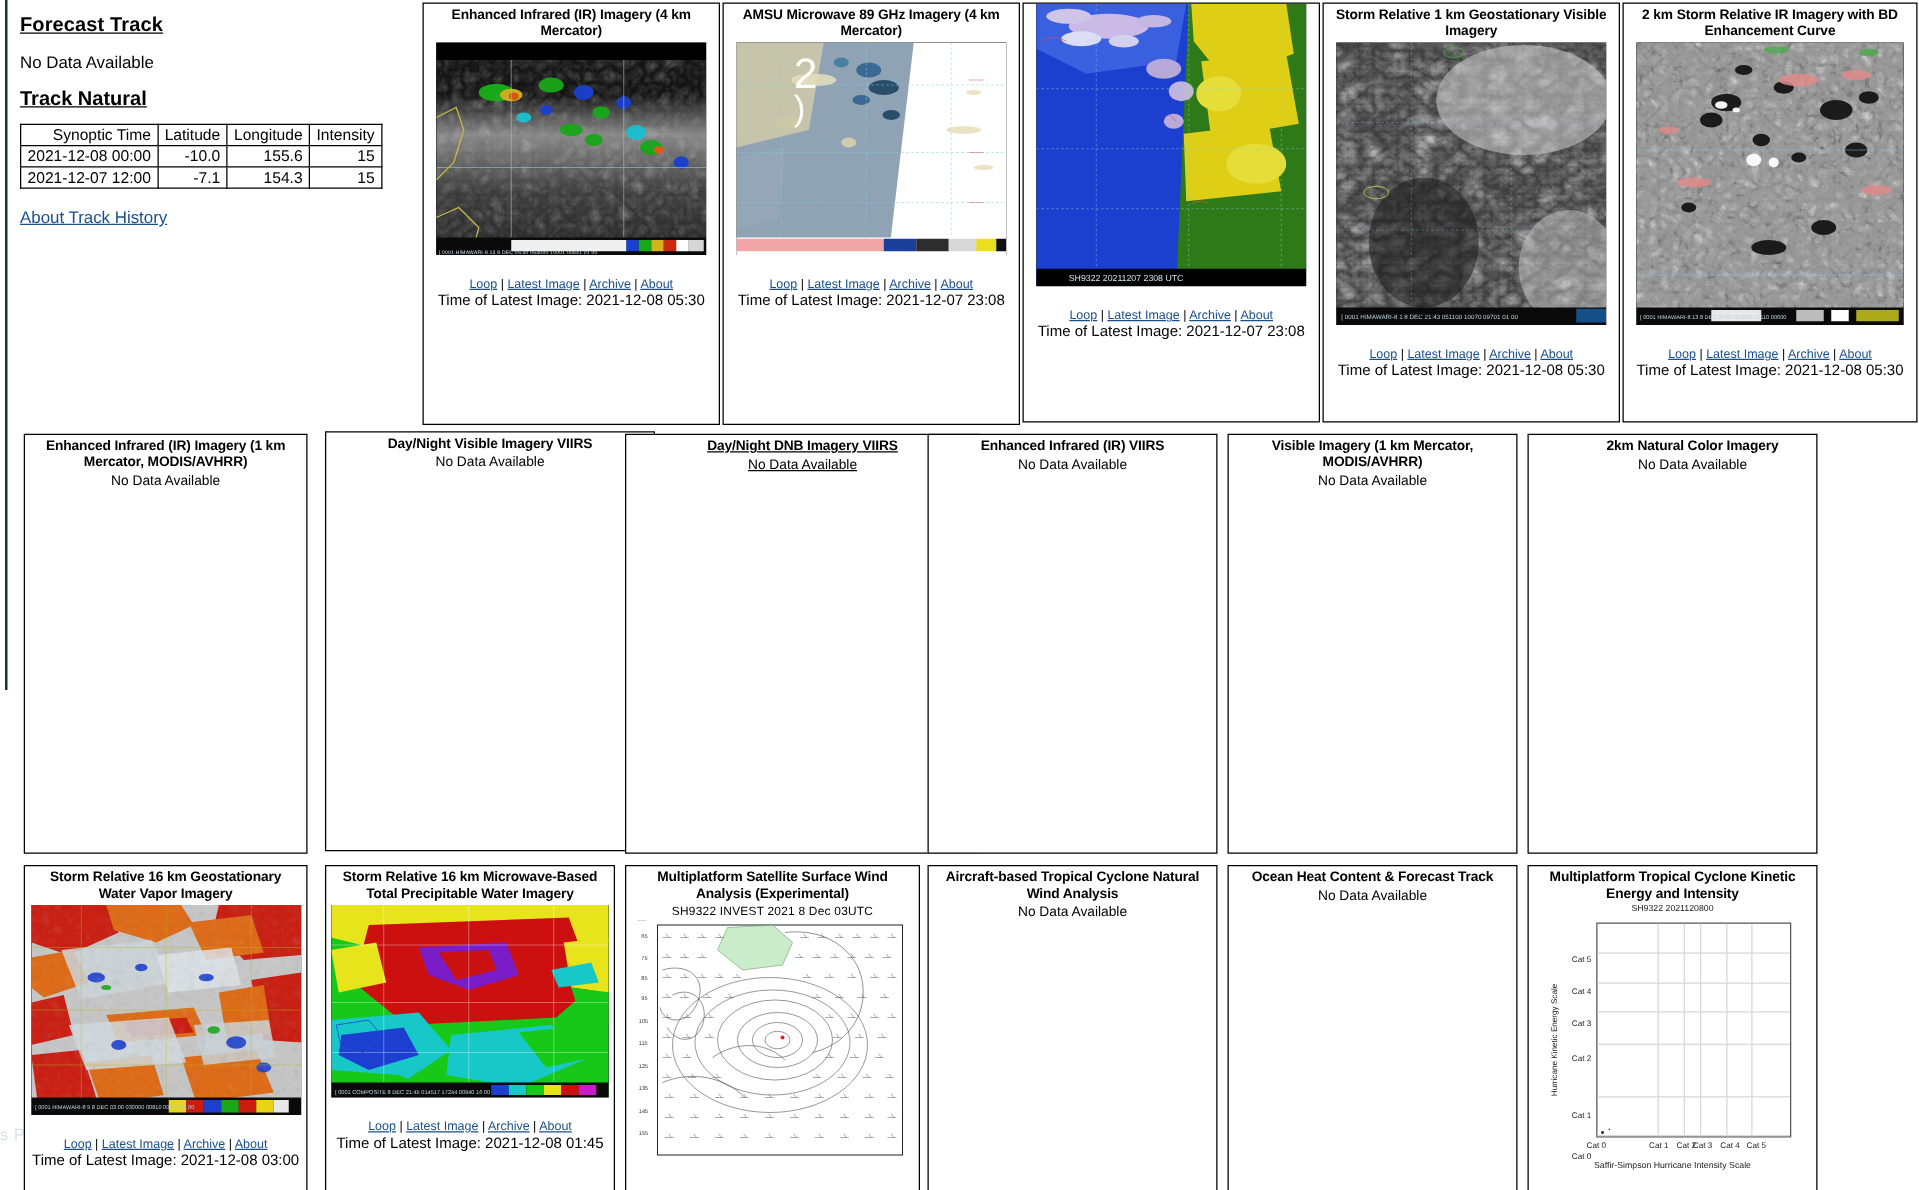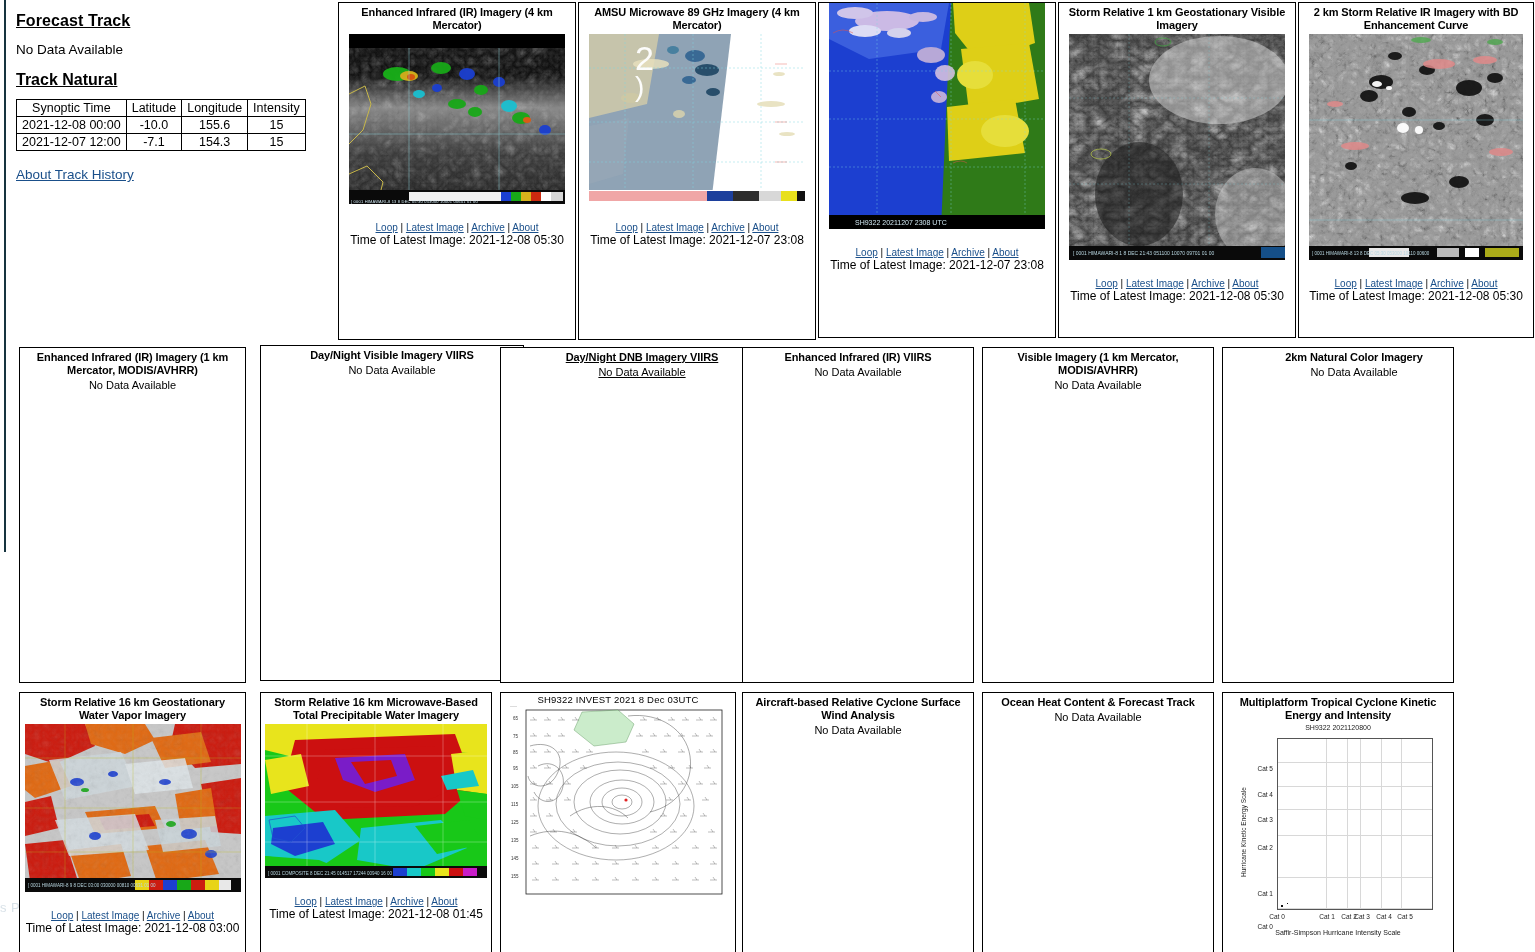--- a/index.html
+++ b/index.html
@@ -12,21 +12,21 @@
   
   .left-rule{position:absolute;left:4px;top:0;width:2px;height:552px;background:#16343f;}
   .watermark{position:absolute;left:0px;top:900px;font-size:13px;color:#d9e2e8;letter-spacing:.5px;white-space:nowrap;}
 
   
   .info{position:absolute;left:16px;top:12px;width:312px;}
   .info h2{font-size:16px;font-weight:bold;margin:0 0 12px 0;text-decoration:underline;letter-spacing:.1px;}
   .info .nodata{font-size:13.5px;margin:0 0 14px 0;}
   .info h3{font-size:16px;font-weight:bold;margin:0 0 10px 0;text-decoration:underline;}
   table.track{border-collapse:collapse;margin:0 0 14px 0;font-size:12.5px;}
-  table.track th,table.track td{border:1px solid #000;padding:1px 5px;text-align:center;font-weight:normal;white-space:nowrap;}
+  table.track th,table.track td{border:1px solid #000;padding:1px 5px;text-align:right;font-weight:normal;white-space:nowrap;}
   table.track th{font-weight:normal;}
   .about-link{font-size:13.5px;color:#1a4f8a;text-decoration:underline;cursor:pointer;display:inline-block;}
 
   
   .panel{position:absolute;border:1px solid #000;box-sizing:border-box;background:#fff;overflow:hidden;}
   .panel .ptitle{font-size:11px;font-weight:bold;text-align:center;line-height:1.18;margin:3px 4px 2px 4px;letter-spacing:-.1px;}
   .panel .pnodata{font-size:11px;text-align:center;margin-top:2px;}
   .panel .psub{font-size:9.5px;text-align:center;margin:1px 0 1px 0;letter-spacing:.2px;}
   .links{font-size:10px;text-align:center;margin-top:18px;white-space:nowrap;}
   .links a{color:#1a4f8a;text-decoration:underline;cursor:pointer;}
@@ -499,20 +499,21 @@
         <text x="3" y="151" font-size="4.5" fill="#b8d6e0" font-family="Liberation Sans">[ 0001 COMPOSITE    8 DEC 21:45 014517 17244 00940 16 00</text>
       </svg>
     </div>
     <div class="links">
       <a>Loop</a><span class="sep"> | </span><a>Latest Image</a><span class="sep"> | </span><a>Archive</a><span class="sep"> | </span><a>About</a>
     </div>
     <div class="timestamp">Time of Latest Image: 2021-12-08 01:45</div>
   </div>
 
   <div class="panel" style="left:500px;top:692px;width:236px;height:262px;">
+    <div class="ptitle">Multiplatform Satellite Surface Wind Analysis (Experimental)</div>
     <div class="psub">SH9322     INVEST     2021    8 Dec  03UTC</div>
     <div class="imgwrap" style="width:216px;height:190px;background:#fff;">
       <svg class="sat" viewBox="0 0 216 190" preserveAspectRatio="none">
         <rect width="216" height="190" fill="#fff"></rect>
         <rect x="16" y="4" width="196" height="184" fill="none" stroke="#222" stroke-width="0.8"></rect>
         <path d="M72,6 L108,4 L124,18 L116,36 L84,40 L64,24 Z" fill="#bfe8bf" opacity="0.8" stroke="#4a8a4a" stroke-width="0.5"></path>
         <g stroke="#2a2a2a" stroke-width="0.45" fill="none" opacity="0.9">
           <path d="M20,40 C40,34 56,46 48,66 C40,86 20,82 18,70"></path>
           <path d="M28,60 C44,52 58,66 52,84 C46,100 30,98 24,86"></path>
           <path d="M118,10 C150,6 176,24 180,50 C184,78 166,100 140,106"></path>
@@ -560,21 +561,21 @@
           <text x="1" y="118">125</text>
             <text x="1" y="136">135</text>
             <text x="1" y="154">145</text>
           <text x="1" y="172">155</text>
         </g>
       </svg>
     </div>
   </div>
 
   <div class="panel" style="left:742px;top:692px;width:232px;height:262px;">
-    <div class="ptitle">Aircraft-based Relative Cyclone Surface Wind Analysis</div>
+    <div class="ptitle">Aircraft-based Tropical Cyclone Natural Wind Analysis</div>
     <div class="pnodata">No Data Available</div>
   </div>
 
   <div class="panel" style="left:982px;top:692px;width:232px;height:262px;">
     <div class="ptitle">Ocean Heat Content &amp; Forecast Track</div>
     <div class="pnodata">No Data Available</div>
   </div>
 
   <div class="panel" style="left:1222px;top:692px;width:232px;height:262px;">
     <div class="ptitle">Multiplatform Tropical Cyclone Kinetic Energy and Intensity</div>

